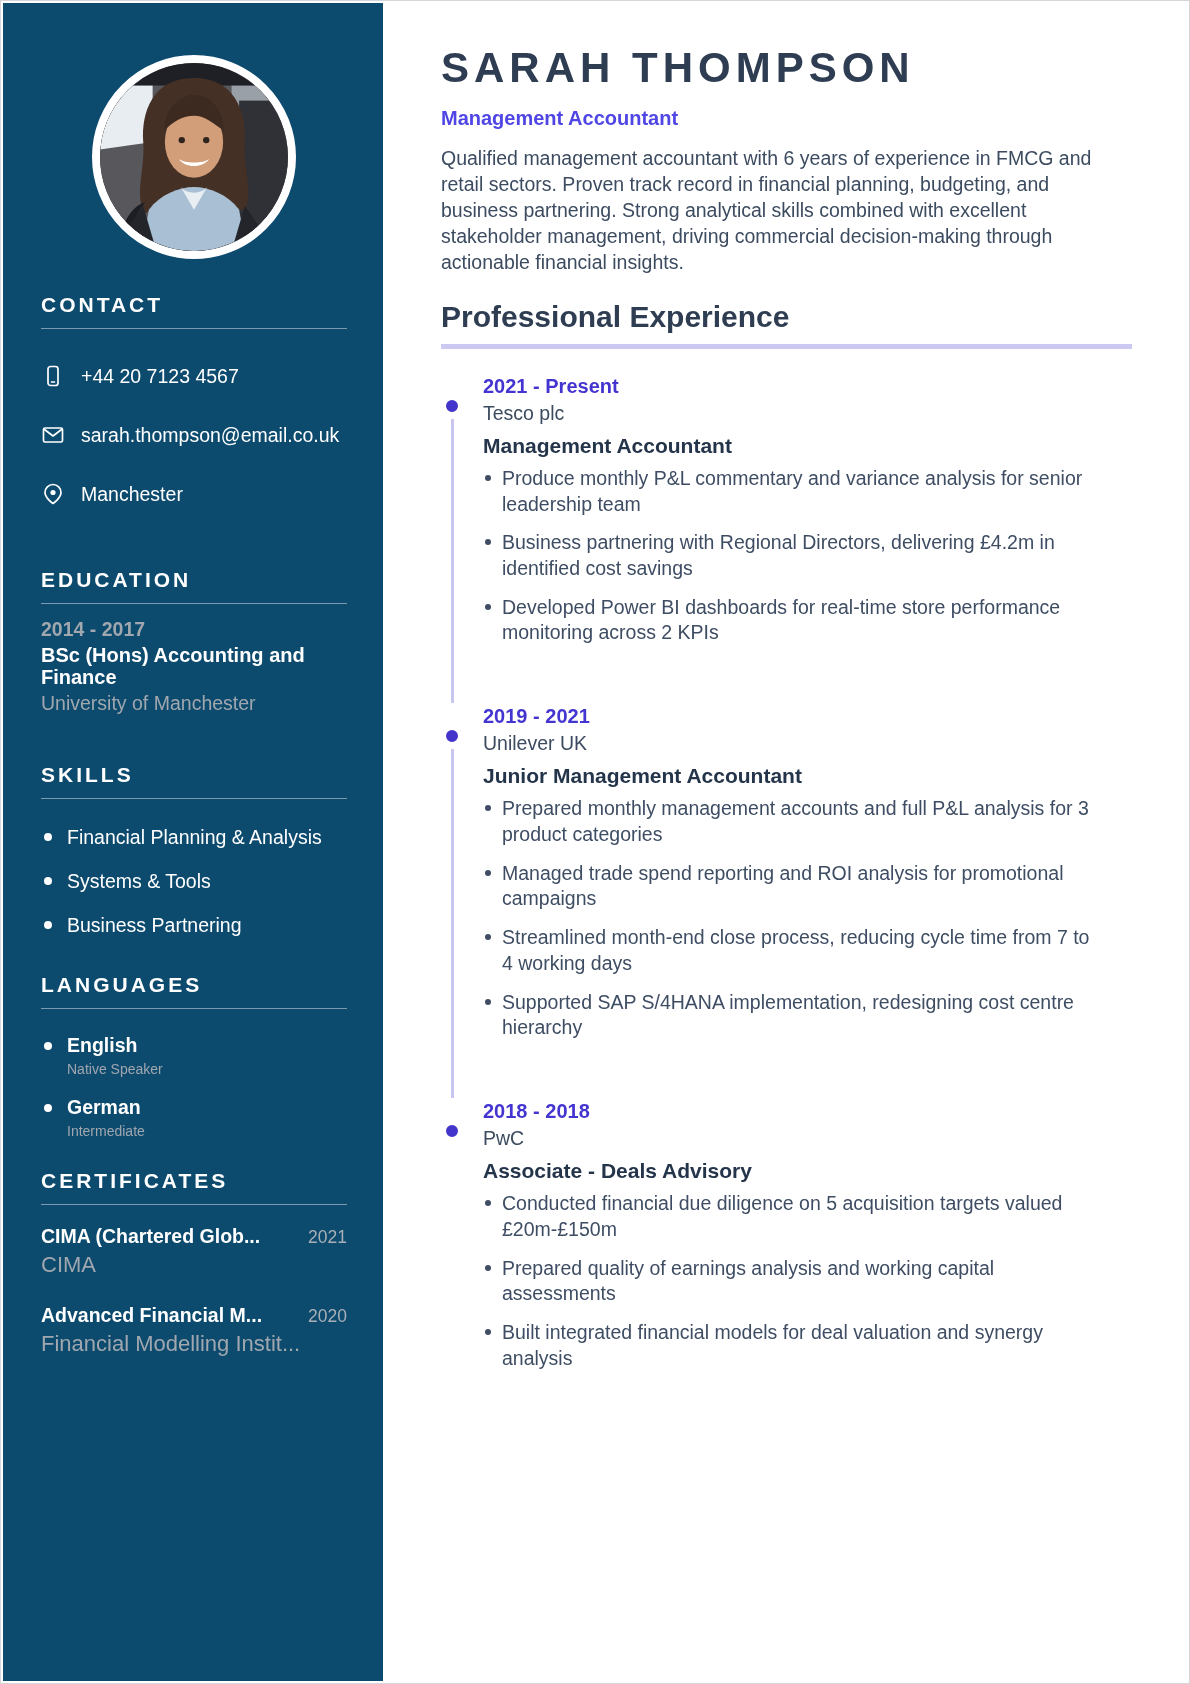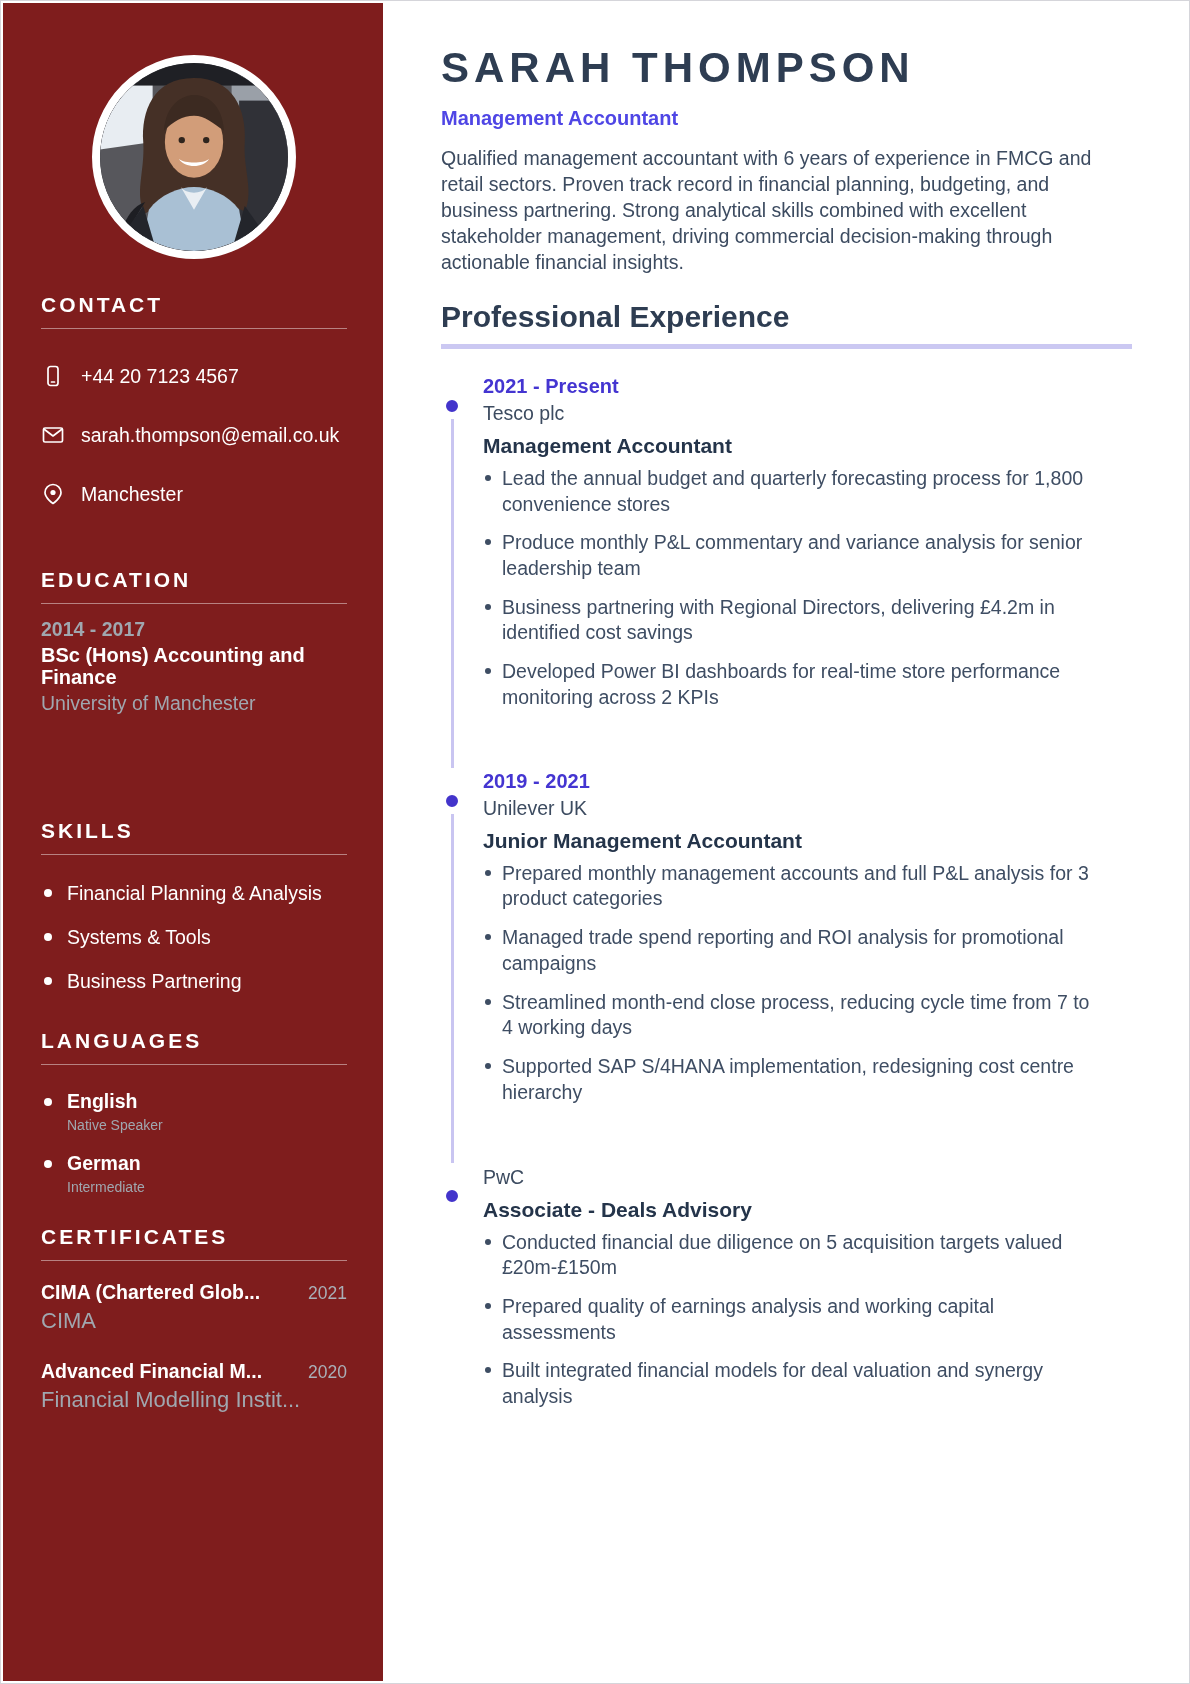--- a/index.html
+++ b/index.html
@@ -6,21 +6,21 @@
   *{box-sizing:border-box;}
   .page{
     width:1190px;height:1684px;background:#ffffff;
     border:1px solid #d5d5da;padding:2px;
     display:flex;align-items:stretch;
     font-family:"Liberation Sans", sans-serif;
     overflow:hidden;
   }
   
   .sidebar{
-    width:380px;flex:none;background:#7f1d1d;color:#ffffff;
+    width:380px;flex:none;background:#0c4a6e;color:#ffffff;
     padding:0 36px 30px 38px;
   }
   .photo-ring{
     width:204px;height:204px;margin:52px auto 0;
     border-radius:50%;border:8px solid #ffffff;overflow:hidden;
     background:#2a2a30;
   }
   .photo-ring svg{display:block;width:100%;height:100%;}
   .side-section{margin-top:62px;}
   .side-section.tight{margin-top:34px;}
@@ -141,21 +141,21 @@
     </section>
 
     <section class="side-section">
       <h2 class="side-title">EDUCATION</h2>
       <hr class="side-rule">
       <div class="edu-period">2014 - 2017</div>
       <div class="edu-degree">BSc (Hons) Accounting and Finance</div>
       <div class="edu-school">University of Manchester</div>
     </section>
 
-    <section class="side-section" style="margin-top:104px;">
+    <section class="side-section" style="margin-top:48px;">
       <h2 class="side-title">SKILLS</h2>
       <hr class="side-rule">
       <ul class="dot-list">
         <li>Financial Planning &amp; Analysis</li>
         <li>Systems &amp; Tools</li>
         <li>Business Partnering</li>
       </ul>
     </section>
 
     <section class="side-section" style="margin-top:36px;">
@@ -208,21 +208,20 @@
       <div class="tl-item">
         <div class="tl-marker">
           <span class="tl-dot"></span>
           <span class="tl-line"></span>
         </div>
         <div class="tl-content">
           <div class="tl-date">2021 - Present</div>
           <div class="tl-company">Tesco plc</div>
           <div class="tl-role">Management Accountant</div>
           <ul class="tl-bullets">
-            <li>Lead the annual budget and quarterly forecasting process for 1,800 convenience stores</li>
             <li>Produce monthly P&amp;L commentary and variance analysis for senior leadership team</li>
             <li>Business partnering with Regional Directors, delivering £4.2m in identified cost savings</li>
             <li>Developed Power BI dashboards for real-time store performance monitoring across 2 KPIs</li>
           </ul>
         </div>
       </div>
 
       <div class="tl-item">
         <div class="tl-marker">
           <span class="tl-dot"></span>
@@ -240,20 +239,21 @@
           </ul>
         </div>
       </div>
 
       <div class="tl-item last">
         <div class="tl-marker">
           <span class="tl-dot"></span>
 
         </div>
         <div class="tl-content">
+          <div class="tl-date">2018 - 2018</div>
           <div class="tl-company">PwC</div>
           <div class="tl-role">Associate - Deals Advisory</div>
           <ul class="tl-bullets">
             <li>Conducted financial due diligence on 5 acquisition targets valued £20m-£150m</li>
             <li>Prepared quality of earnings analysis and working capital assessments</li>
             <li>Built integrated financial models for deal valuation and synergy analysis</li>
           </ul>
         </div>
       </div>
 

